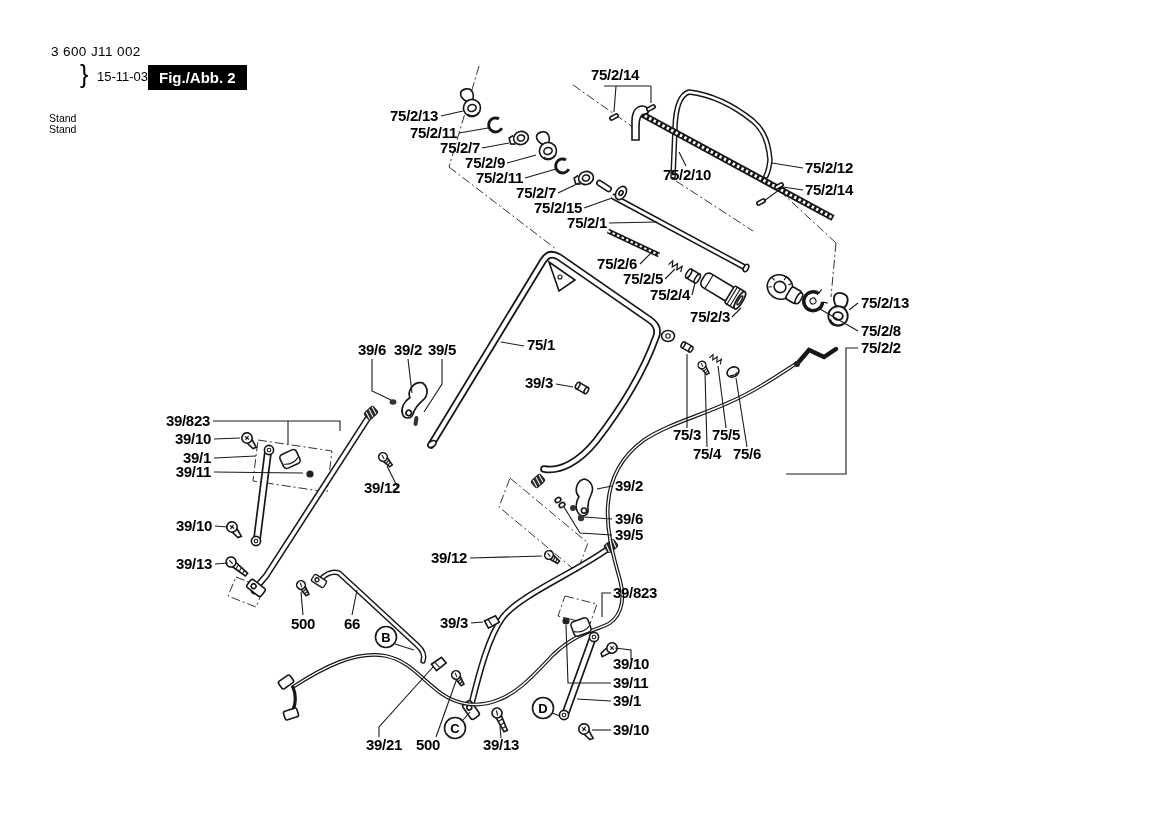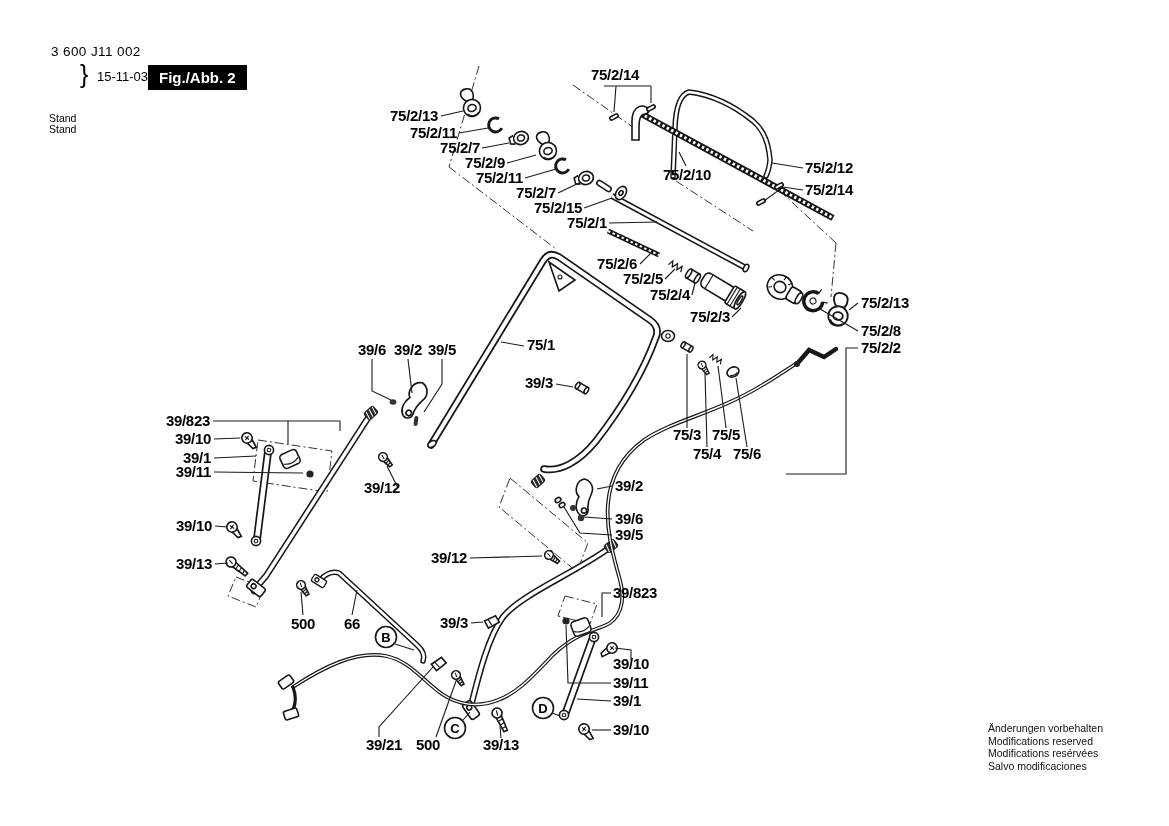--- a/index.html
+++ b/index.html
@@ -27,26 +27,20 @@
 
 <div id="page">
   <div class="partnum">3 600 J11 002</div>
   <div class="standissue">
     <div>Stand</div>
     <div>Stand</div>
   </div>
   <div class="brace">}</div>
   <div class="date">15-11-03</div>
   <div class="figbox">Fig./Abb. 2</div>
-  <div class="footer">
-    <div>Änderungen vorbehalten</div>
-    <div>Modifications reserved</div>
-    <div>Modifications resérvées</div>
-    <div>Salvo modificaciones</div>
-  </div>
 
   <svg width="1169" height="826" viewBox="0 0 1169 826">
     <defs>
       <g id="camlever">
         <path class="p" d="M -3,-8 C -9,-16 -6,-21 1,-20 C 7,-19 7,-12 4,-8 Z"></path>
         <circle class="p" r="8.5"></circle>
         <ellipse class="p" rx="4.2" ry="3.4" stroke-width="1.3"></ellipse>
         <path class="thin" d="M -6,4 A 7,7 0 0 0 5,6"></path>
       </g>
       <g id="cclip">

